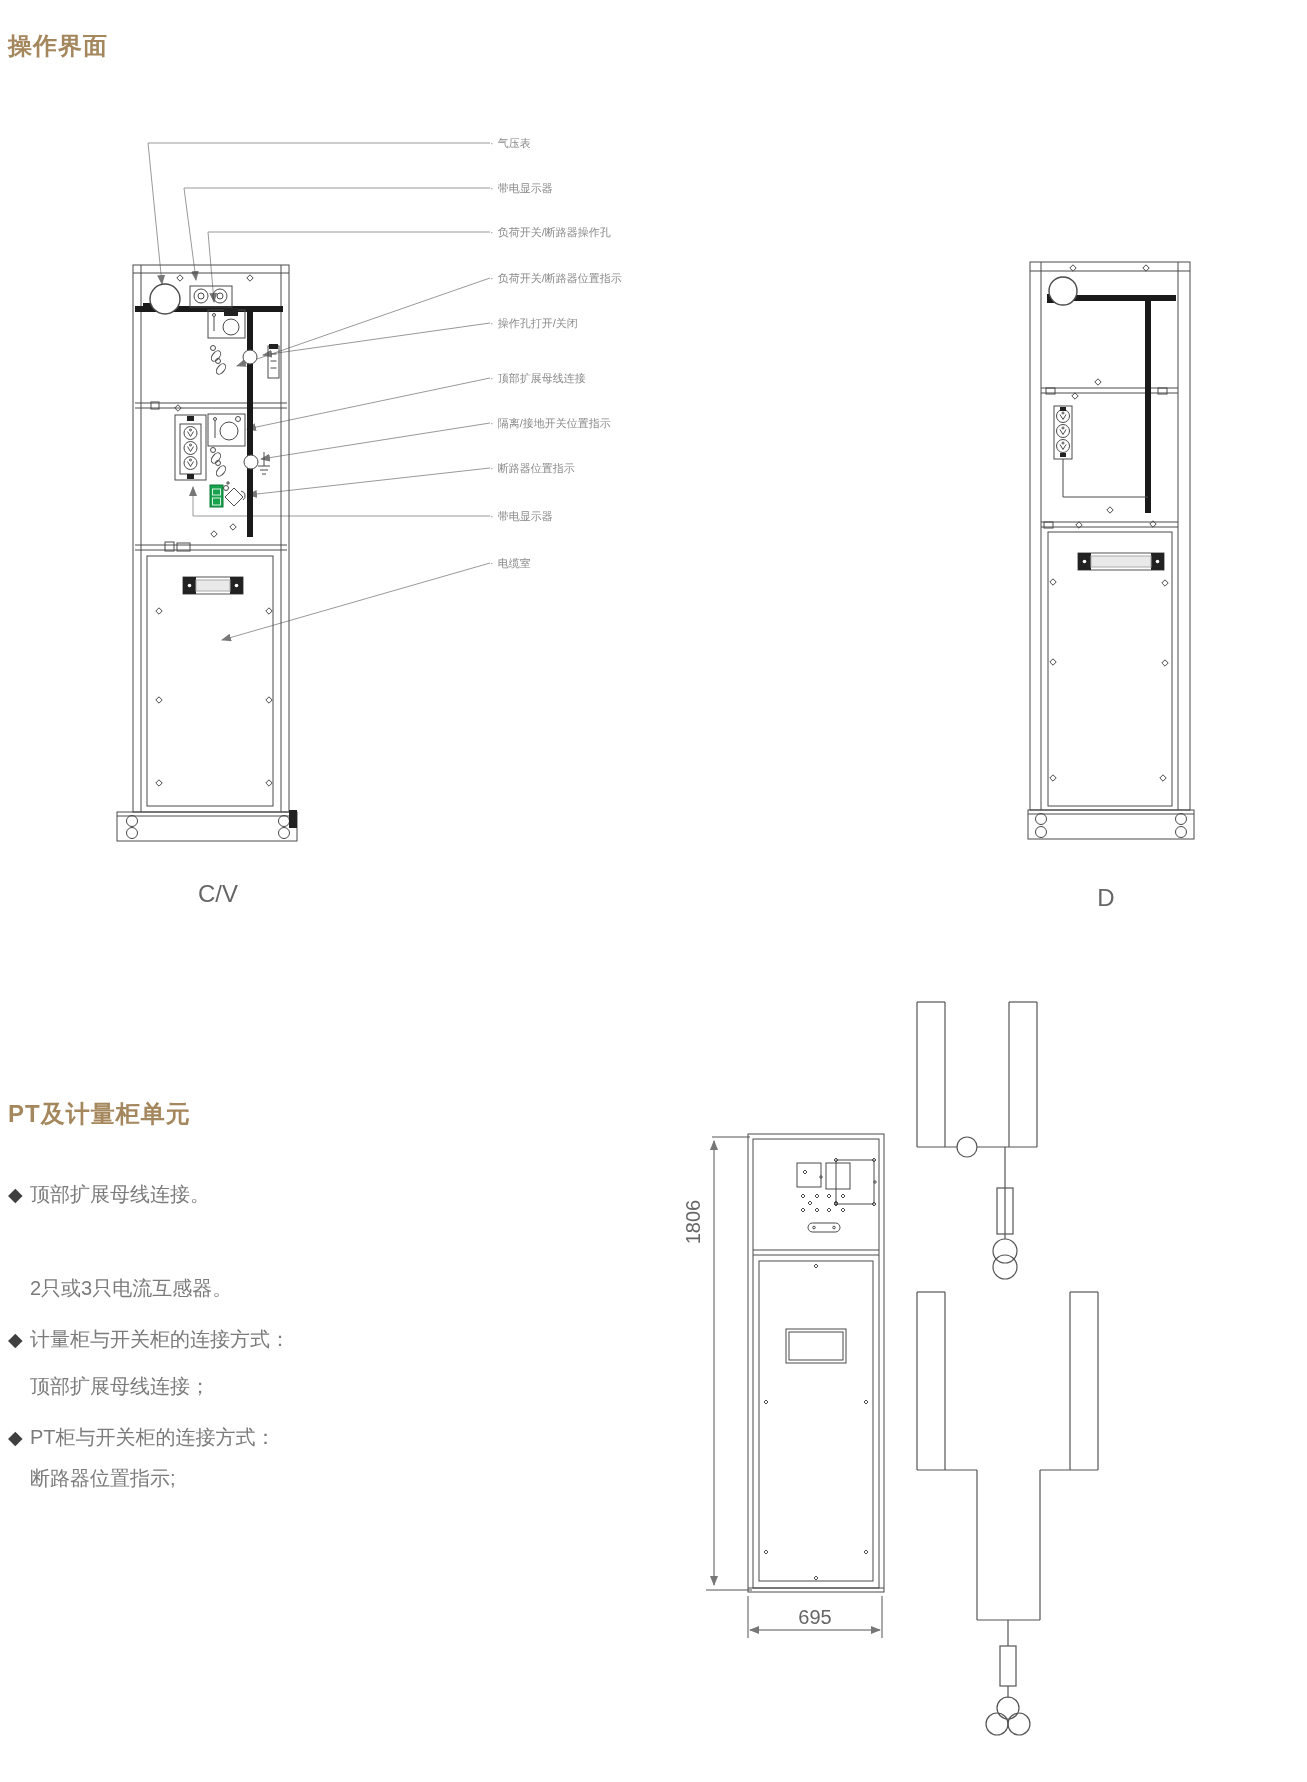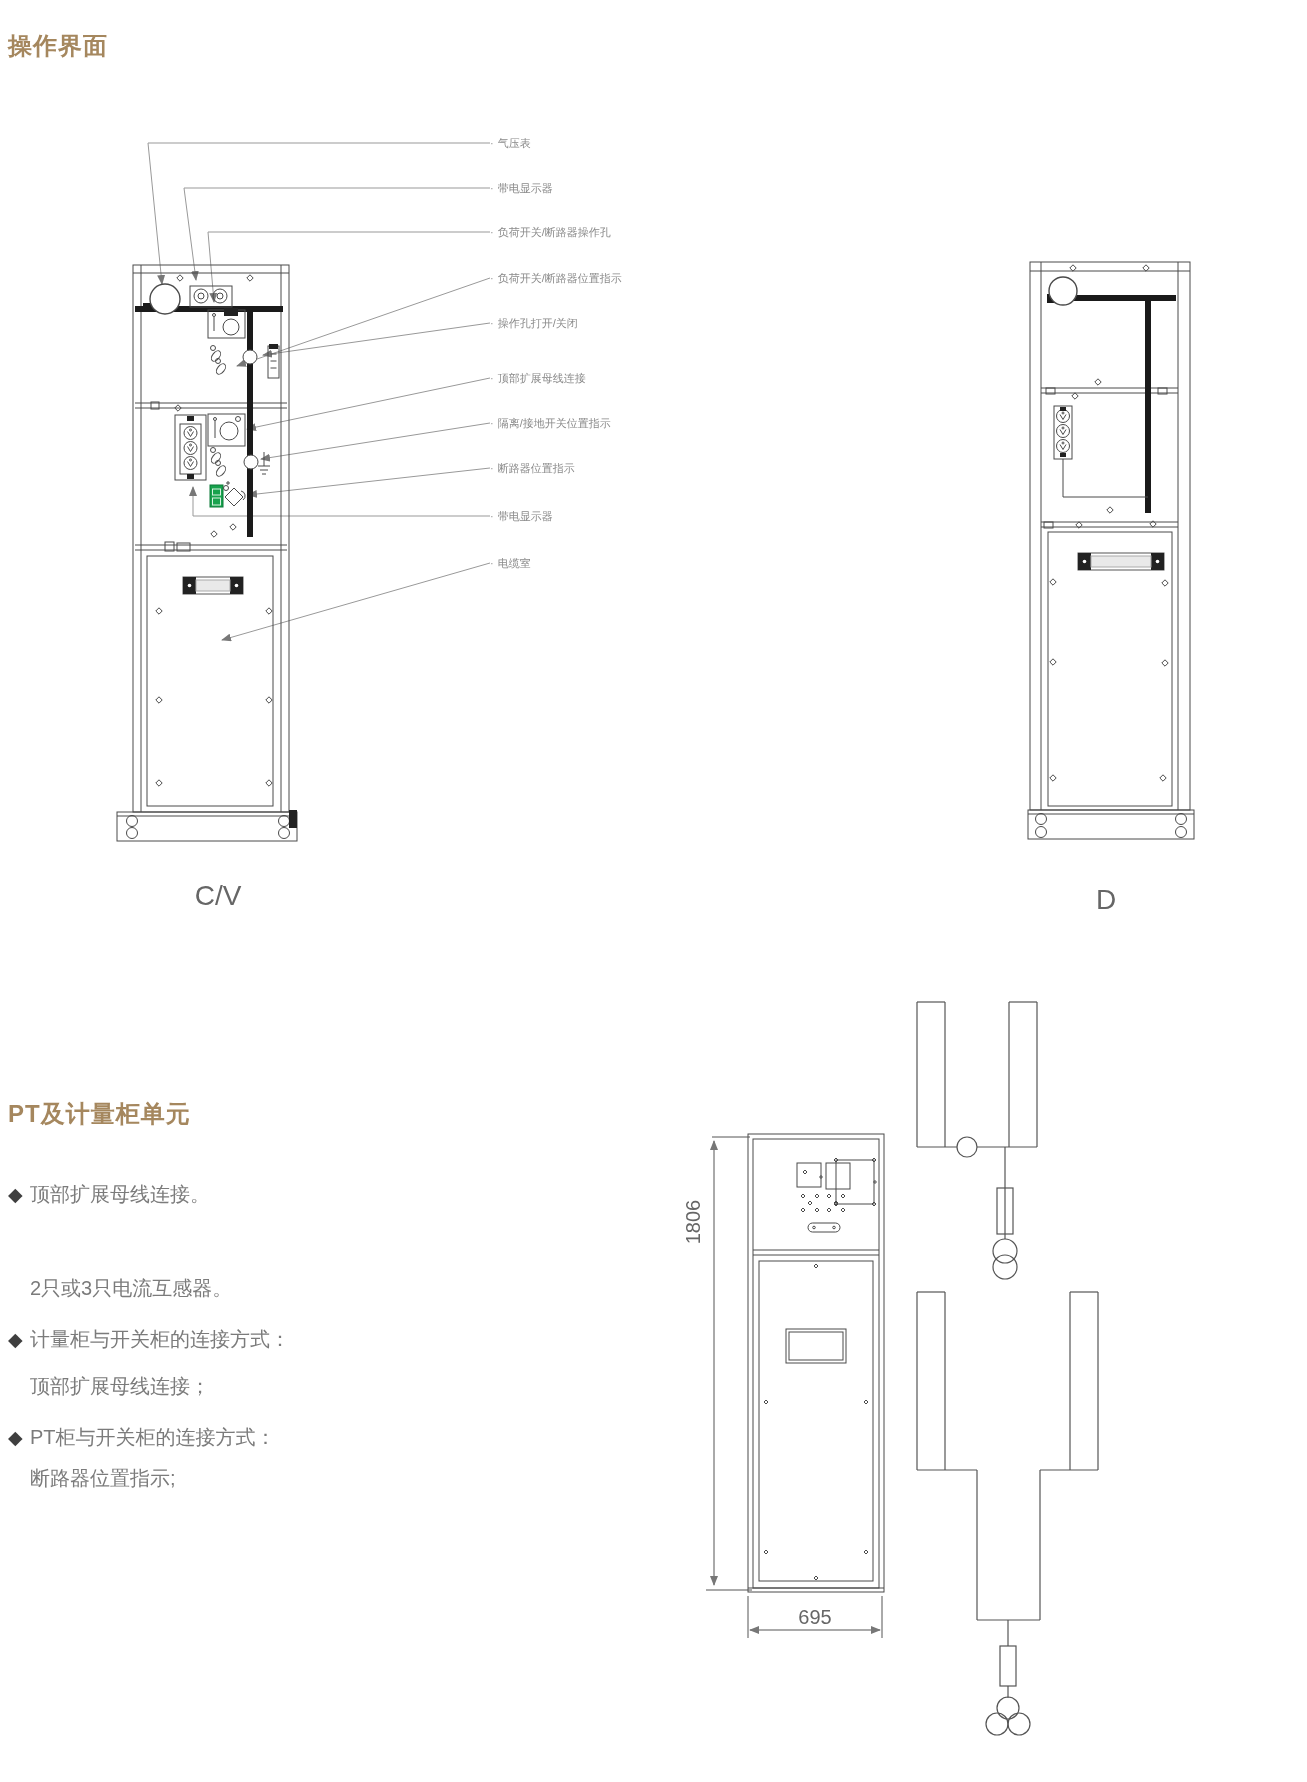--- a/index.html
+++ b/index.html
@@ -4,21 +4,21 @@
 <style>
   html,body{margin:0;padding:0;background:#fff;}
   .page{position:relative;width:1307px;height:1782px;background:#ffffff;
         font-family:"Liberation Sans", sans-serif;overflow:hidden;}
   .art{position:absolute;left:0;top:0;}
   .heading{position:absolute;left:8px;font-size:24px;font-weight:bold;
            color:#a5875e;letter-spacing:1px;}
   .callout{position:absolute;left:490px;height:22px;line-height:22px;
            font-size:11px;color:#8a8a8a;white-space:nowrap;}
   .callout .pfx{margin-right:4px;color:#9a9a9a;}
-  .cabname{position:absolute;font-size:28px;color:#666;width:80px;text-align:center;}
+  .cabname{position:absolute;font-size:24px;color:#666;width:80px;text-align:center;}
   .bullet{position:absolute;left:8px;height:26px;line-height:26px;font-size:20px;
           color:#7b7b7b;white-space:nowrap;}
   .bullet .mk{display:inline-block;width:22px;color:#3f3f3f;font-size:19px;}
   svg text{font-family:"Liberation Sans", sans-serif;}
 </style>
 </head>
 <body>
 
 <div class="page">
 

